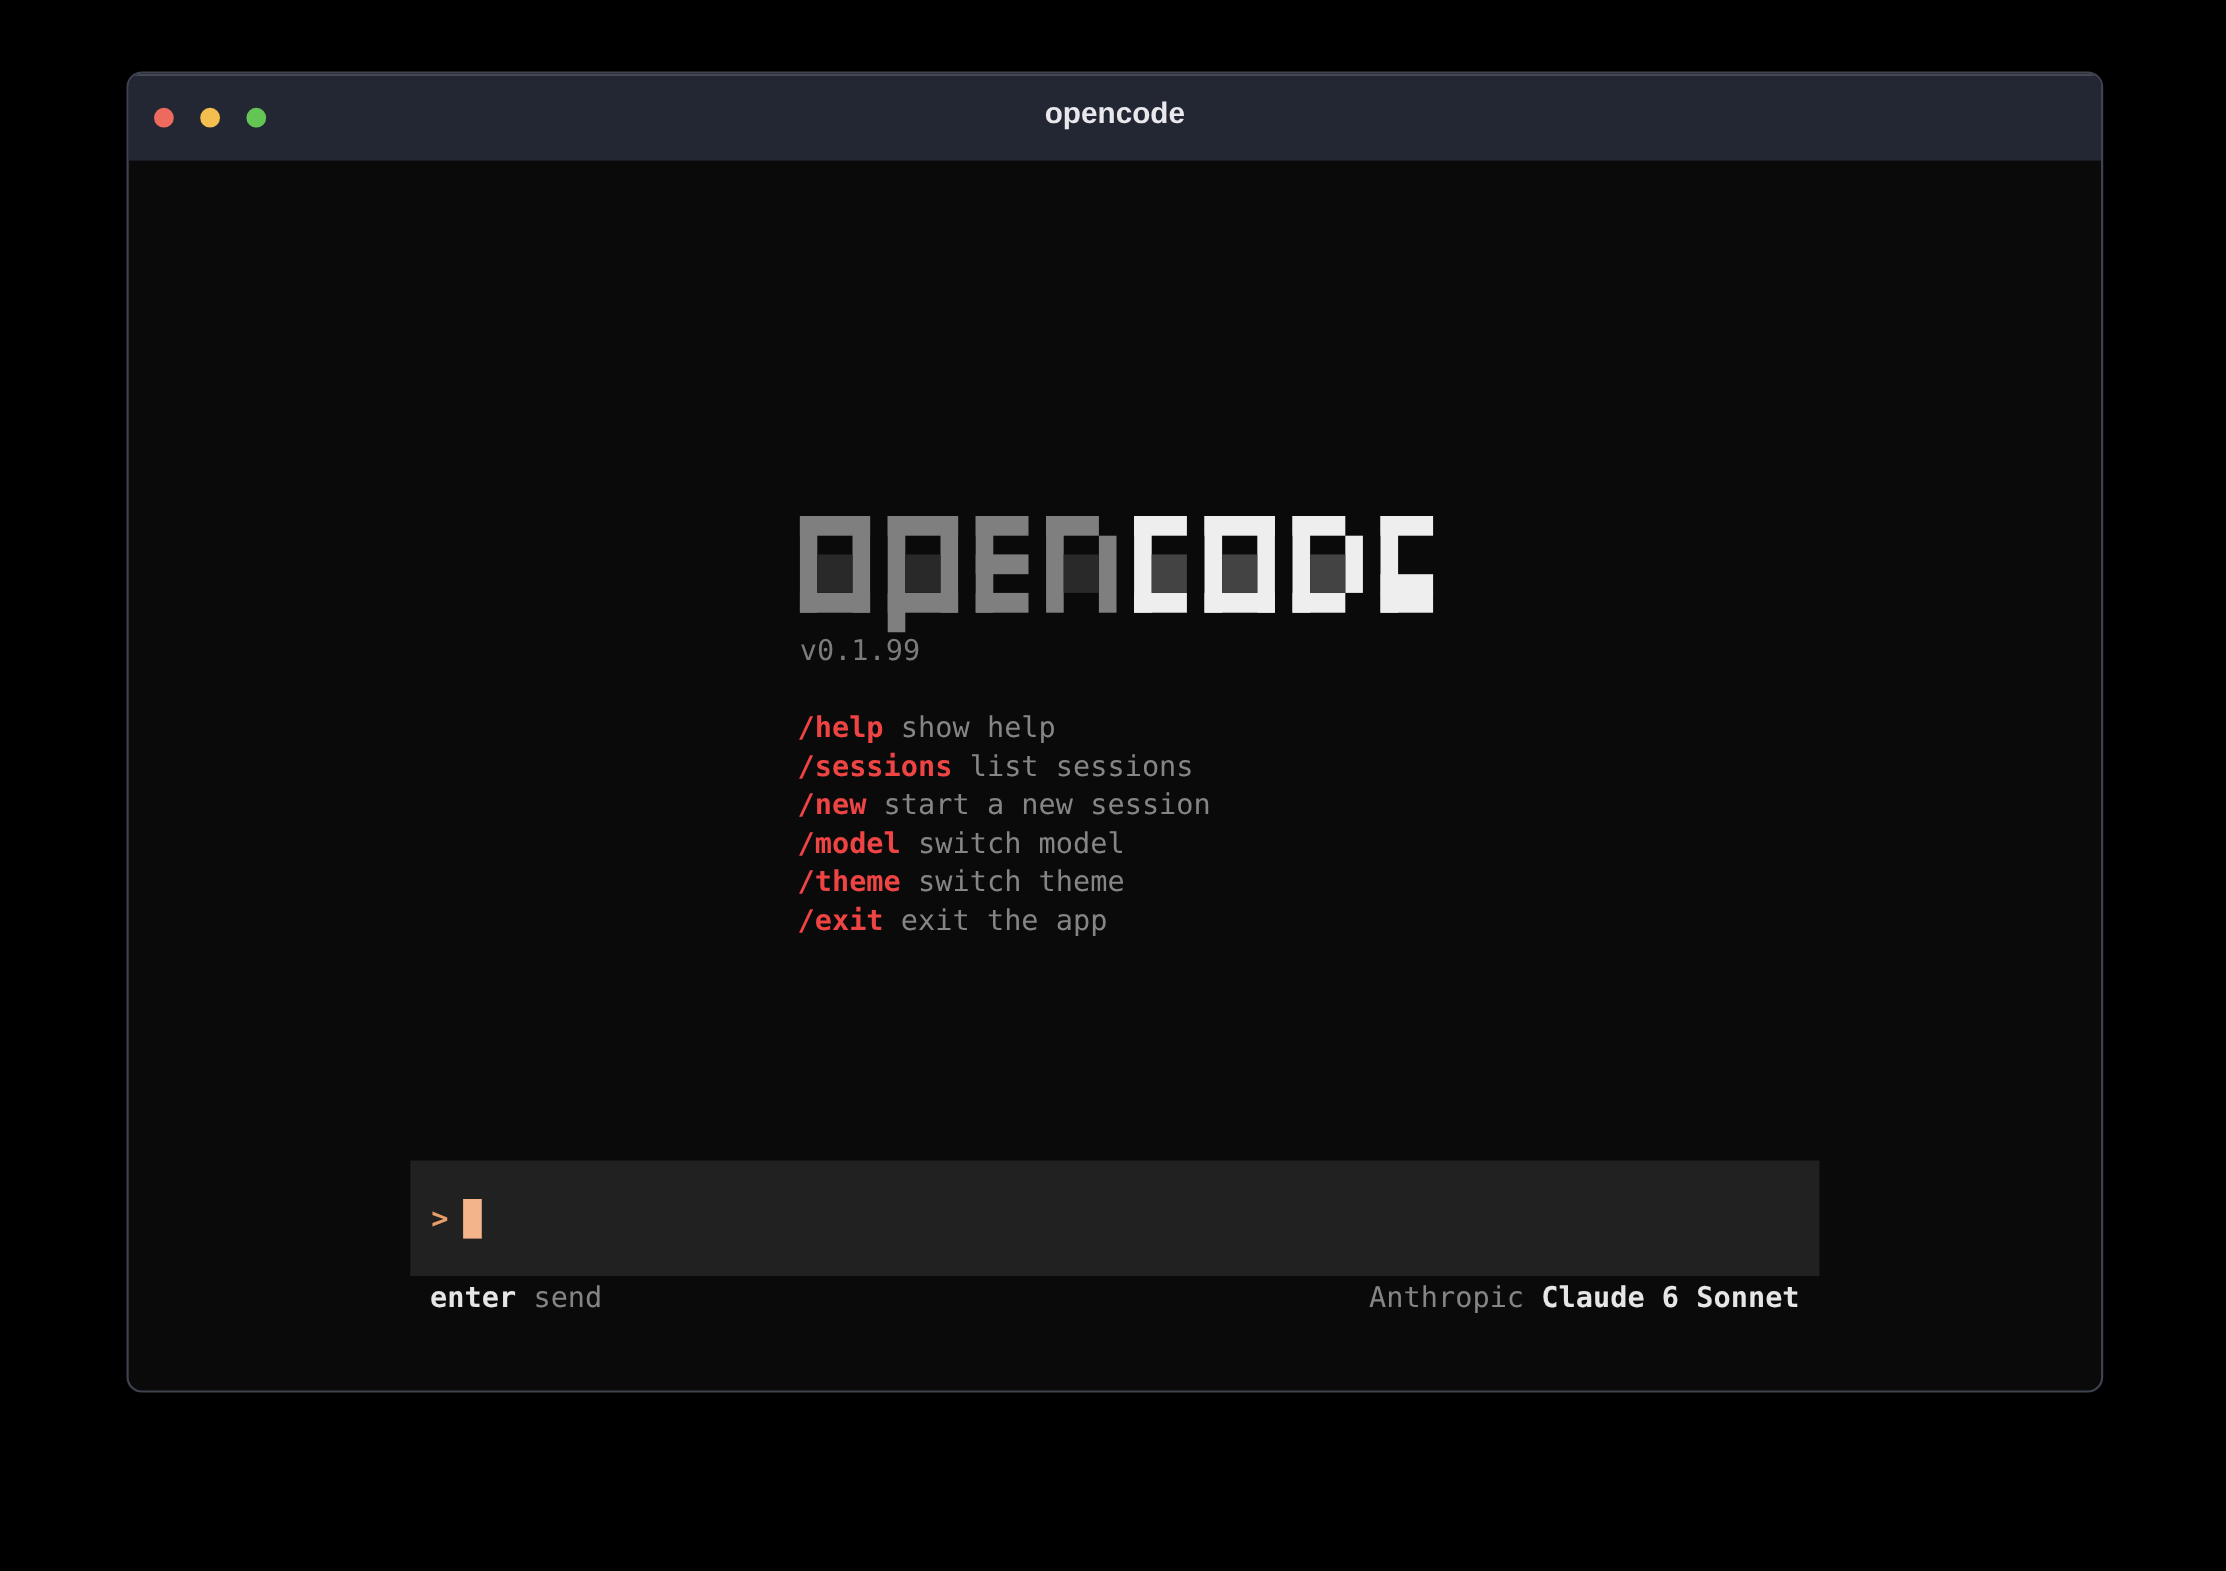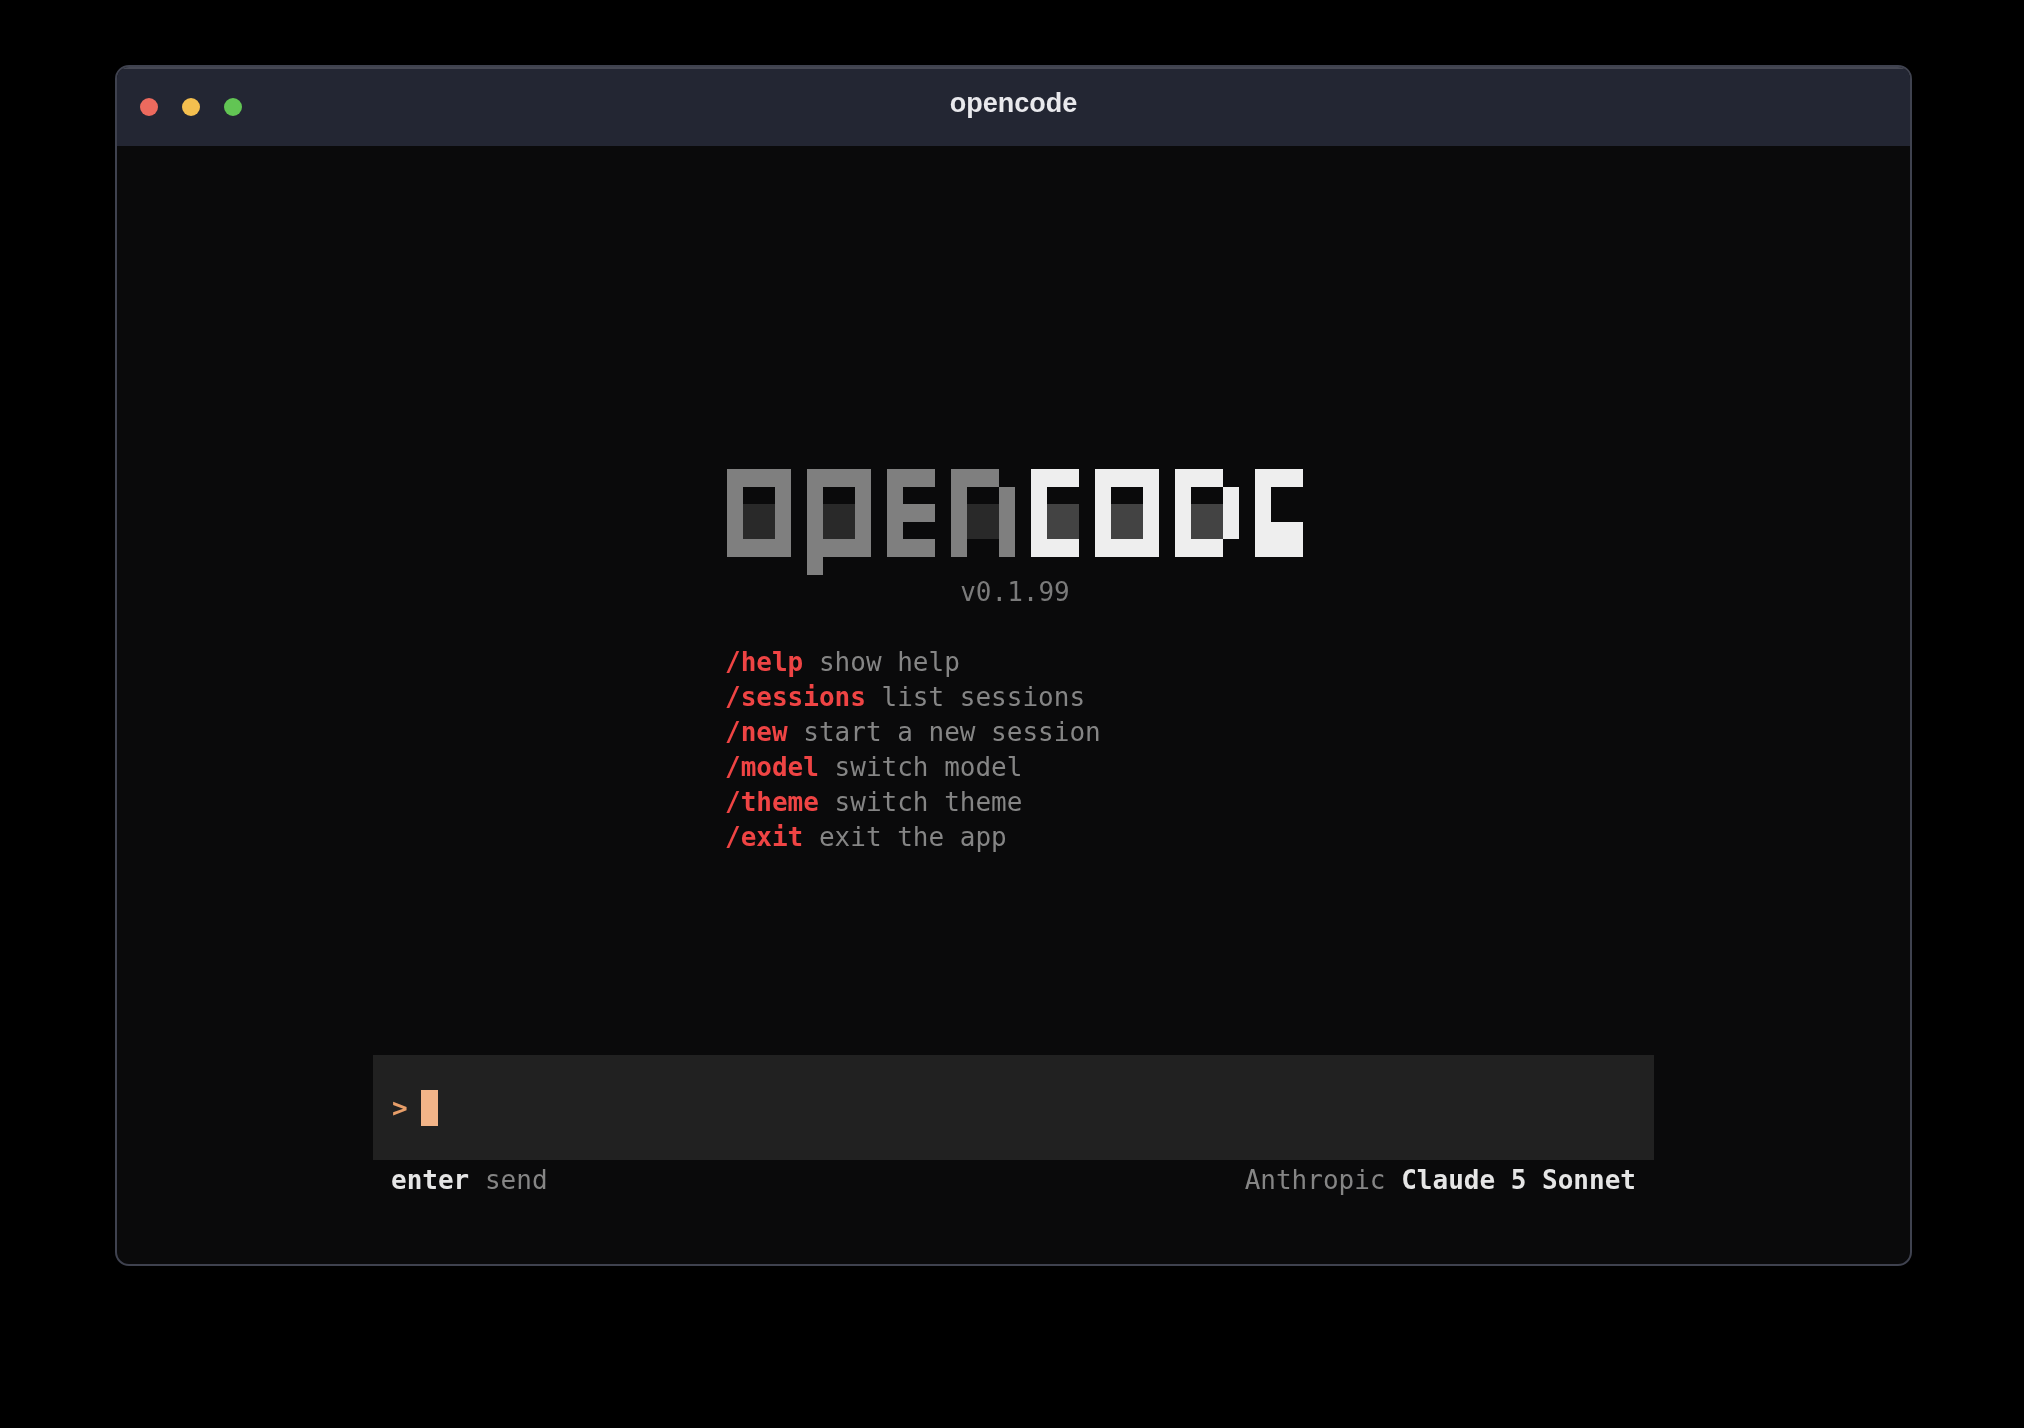--- a/index.html
+++ b/index.html
@@ -44,21 +44,21 @@
   .tl.green{background:#62c554;}
   .title{
     font-family:"Liberation Sans","DejaVu Sans",sans-serif;
     font-weight:bold;font-size:27px;color:#e9e9ed;
     transform:translateY(-3px);
   }
   .content{position:absolute;left:0;top:79px;right:0;bottom:0;}
   .logo{position:absolute;left:610px;top:323px;width:576px;height:106px;}
   .version{
     position:absolute;left:610px;top:431px;width:576px;
-    text-align:center;font-size:26px;line-height:30px;color:#7b7b7b;
+    text-align:left;font-size:26px;line-height:30px;color:#7b7b7b;
   }
   .commands{
     position:absolute;left:608px;top:499px;
     font-size:26px;line-height:35px;color:var(--text-gray);
     white-space:pre;
   }
   .commands .cmd{color:#ef4444;font-weight:bold;}
   .input-box{
     position:absolute;left:256px;top:909px;width:1281px;height:105px;
     background:var(--input-bg);
@@ -138,17 +138,17 @@
 
     <div class="commands" id="commands"><div><span class="cmd">/help</span><span> show help</span></div><div><span class="cmd">/sessions</span><span> list sessions</span></div><div><span class="cmd">/new</span><span> start a new session</span></div><div><span class="cmd">/model</span><span> switch model</span></div><div><span class="cmd">/theme</span><span> switch theme</span></div><div><span class="cmd">/exit</span><span> exit the app</span></div></div>
 
     <div class="input-box">
       <span class="prompt">&gt;</span>
       <span class="caret"></span>
     </div>
 
     <div class="statusbar">
       <div><span class="strong">enter</span> <span>send</span></div>
-      <div><span>Anthropic</span> <span class="strong">Claude 5 Sonnet</span></div>
+      <div><span>Anthropic</span> <span class="strong">Claude 6 Sonnet</span></div>
     </div>
 
   </div>
 </div>
 
 </body></html>

